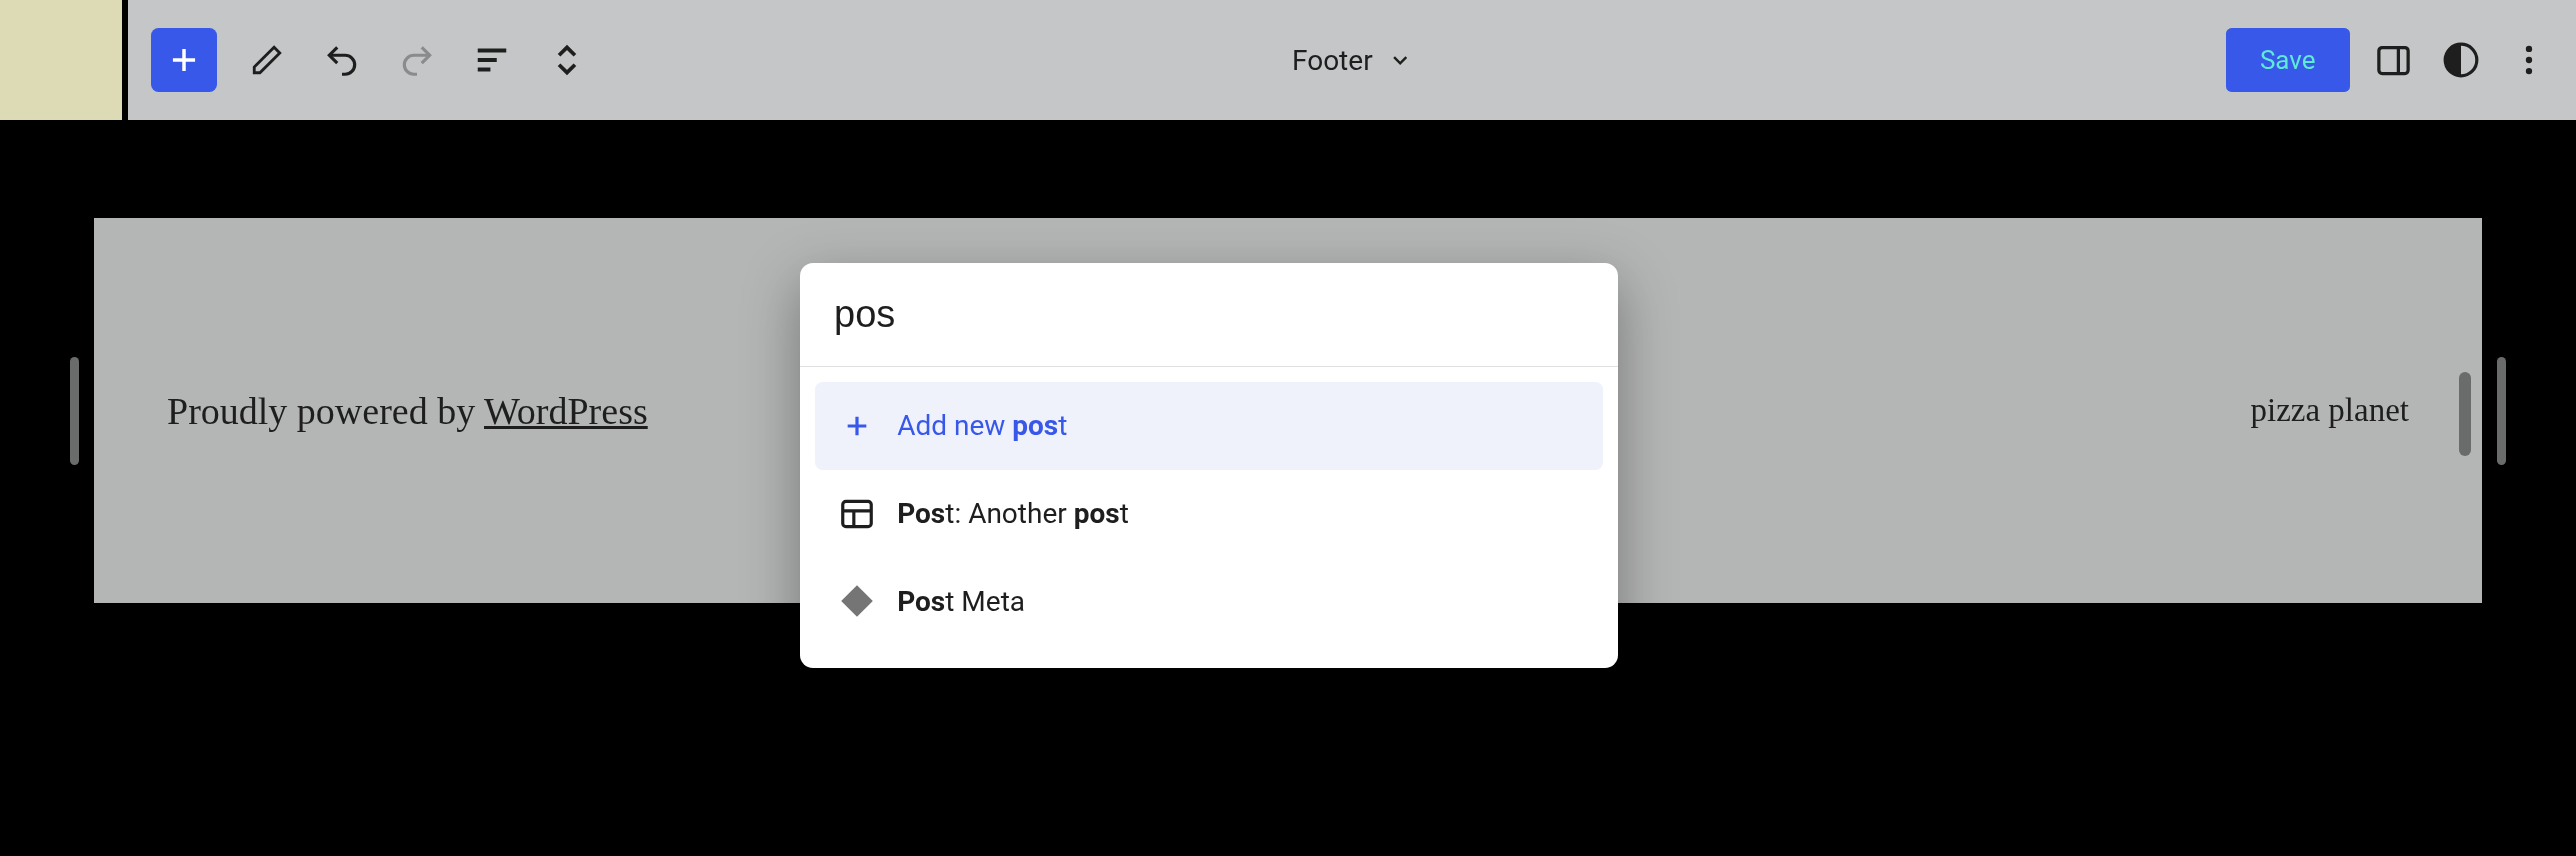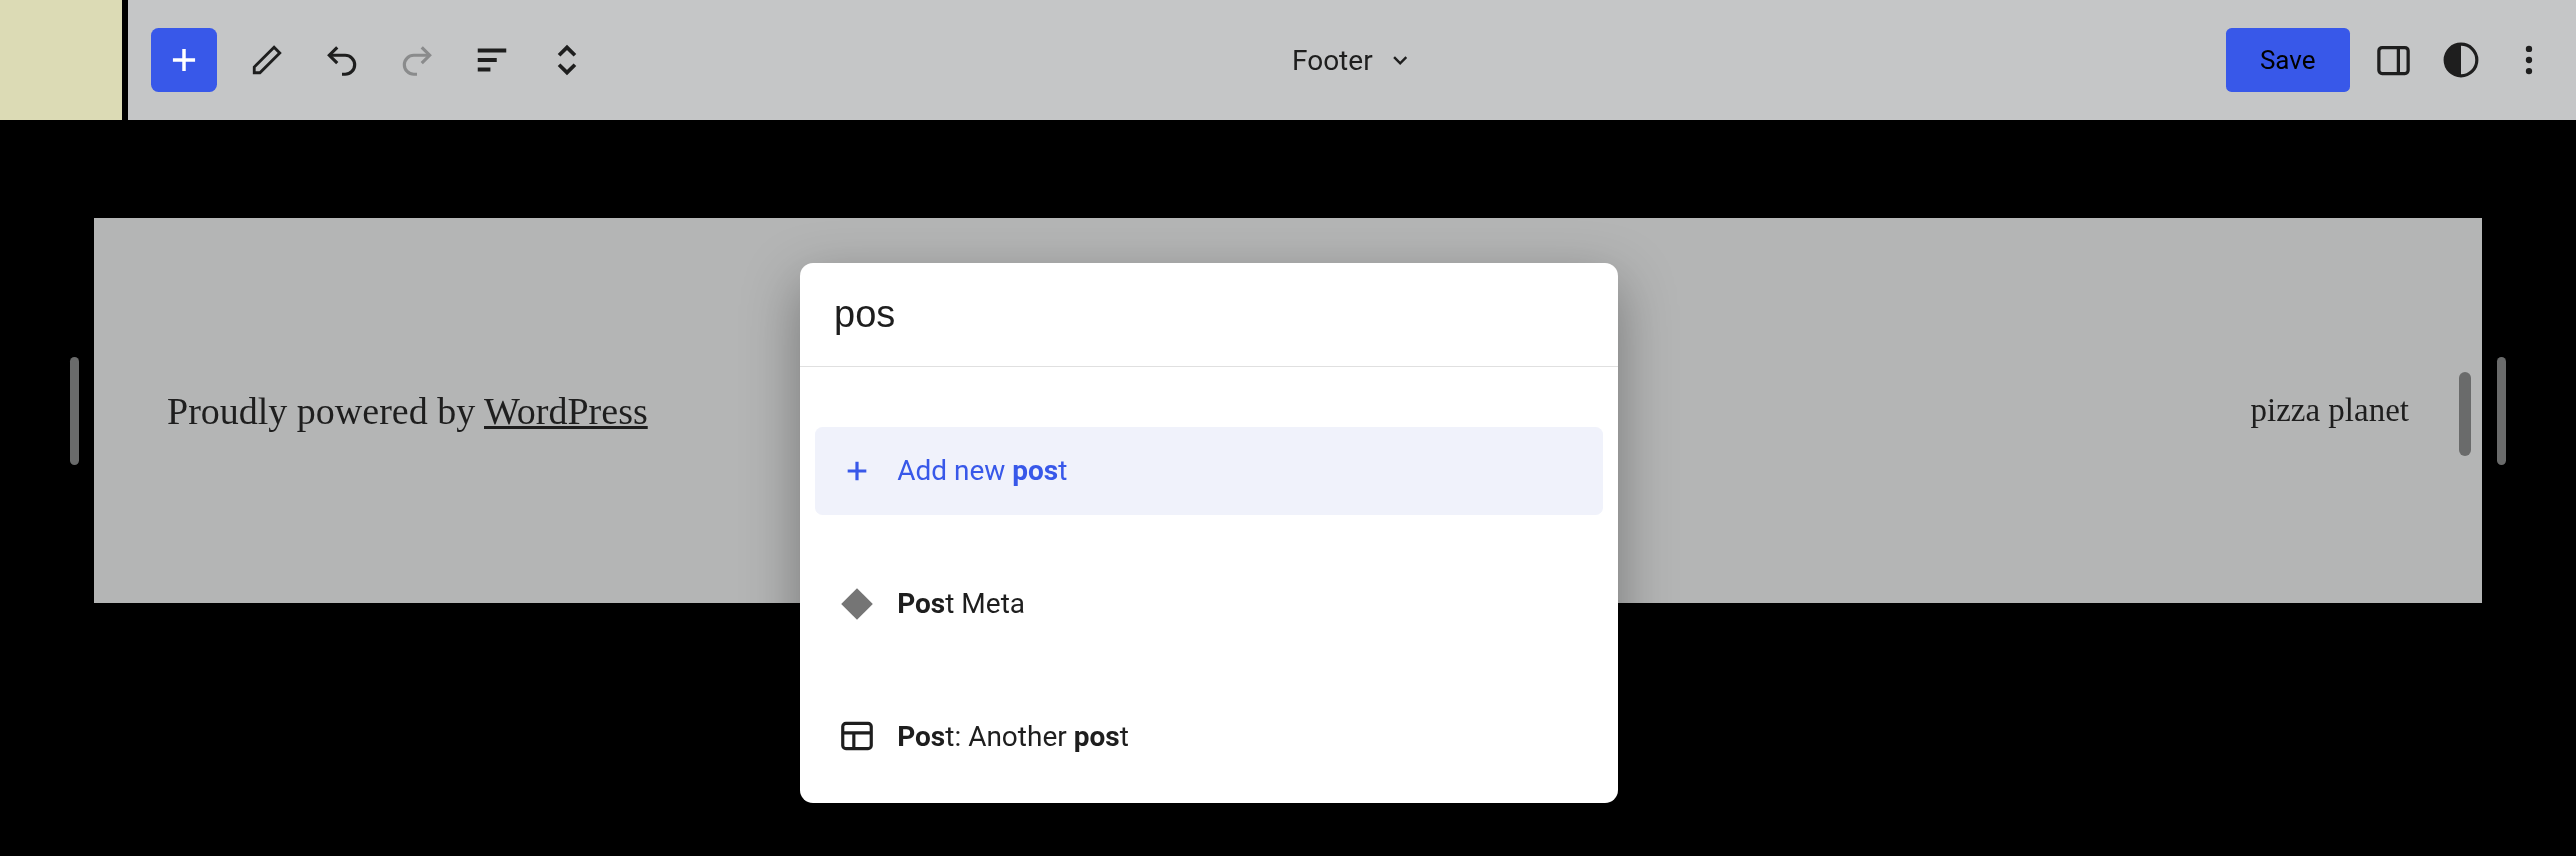--- a/index.html
+++ b/index.html
@@ -48,21 +48,21 @@
       width: 66px; height: 64px;
       background: #3858e9;
       border-radius: 7.5px;
       display: flex;
       align-items: center;
       justify-content: center;
       cursor: pointer;
     }
     .btn-save {
       background: #3858e9;
-      color: #000000;
+      color: #5eead4;
       padding: 17px 34px;
       border-radius: 5.6px;
       font-size: 26px;
       cursor: pointer;
     }
     .icon-btn {
       width: 49px; height: 49px;
       display: flex;
       align-items: center;
       justify-content: center;
@@ -145,21 +145,20 @@
     .popover-list { padding: 15px 15px 22.5px; }
     .popover-item {
       display: flex;
       align-items: center;
       gap: 20.7px;
       padding: 24.4px 22.5px;
       border-radius: 7.5px;
       font-size: 28px;
       color: #1e1e1e;
       cursor: pointer;
-      margin-top: 45px;
     }
     .popover-item.highlight {
       background: #f0f2fb;
       color: #3858e9;
     }
     .popover-item .item-icon {
       width: 39px; height: 39px;
       display: flex;
       align-items: center;
       justify-content: center;
@@ -260,34 +259,34 @@
         <svg width="32" height="32" viewBox="0 0 24 24" fill="none" stroke="#3858e9" stroke-width="2.4">
             <path d="M12 5v14M5 12h14"></path>
           </svg>
       </span>
       <span>
         <span>Add new </span><b><span>pos</span></b><span>t</span>
       </span>
     </div>
     <div class="popover-item">
       <span class="item-icon">
-        <svg width="38" height="38" viewBox="0 0 24 24" fill="#757575">
-            <path d="M12 2 L22 12 L12 22 L2 12 Z"></path>
-          </svg>
-      </span>
-      <span>
-        <b><span>Pos</span></b><span>t Meta</span>
-      </span>
-    </div>
-    <div class="popover-item">
-      <span class="item-icon">
         <svg width="38" height="38" viewBox="0 0 24 24" fill="none" stroke="#1e1e1e" stroke-width="2">
             <rect x="3" y="4" width="18" height="16" rx="2"></rect>
             <path d="M3 10h18M10 10v10"></path>
           </svg>
       </span>
       <span>
         <b><span>Pos</span></b><span>t: Another </span><b><span>pos</span></b><span>t</span>
       </span>
     </div>
+    <div class="popover-item">
+      <span class="item-icon">
+        <svg width="38" height="38" viewBox="0 0 24 24" fill="#757575">
+            <path d="M12 2 L22 12 L12 22 L2 12 Z"></path>
+          </svg>
+      </span>
+      <span>
+        <b><span>Pos</span></b><span>t Meta</span>
+      </span>
+    </div>
   </div>
 </div>
 
 
 </body></html>

